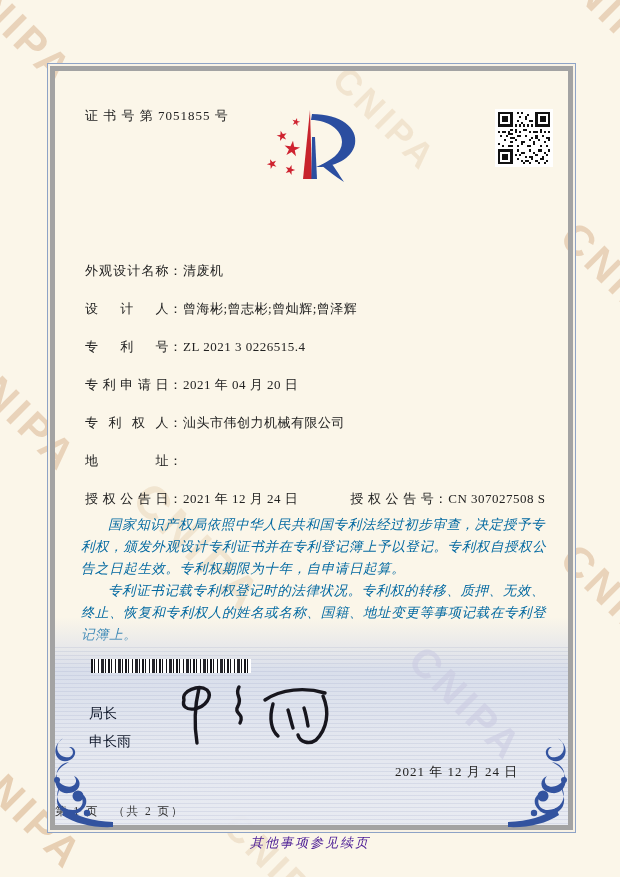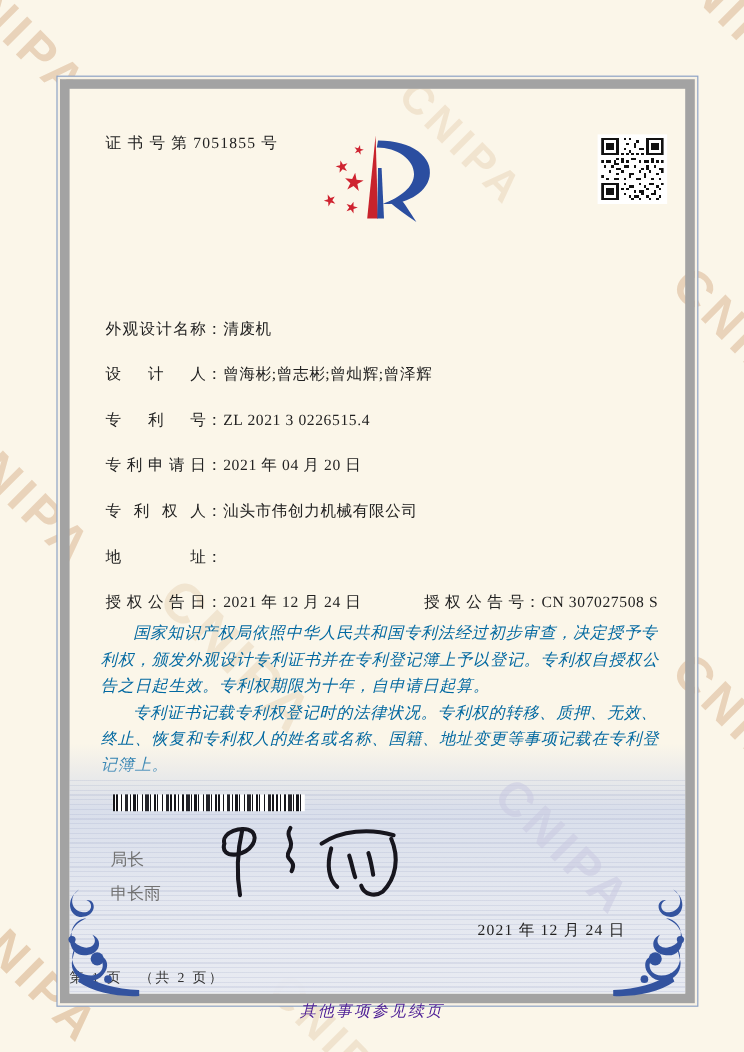--- a/index.html
+++ b/index.html
@@ -1,21 +1,21 @@
 <!DOCTYPE html>
 <html><head>
 <meta charset="utf-8">
 <style>
   html,body{margin:0;padding:0;}
   .page{position:relative;width:620px;height:877px;background:#fbf6e9;overflow:hidden;
         font-family:"Liberation Serif","DejaVu Serif",serif;color:#2b2b2b;}
   .wm{position:absolute;font-family:"Liberation Sans","DejaVu Sans",sans-serif;font-weight:bold;
       letter-spacing:4px;transform:rotate(45deg);white-space:nowrap;pointer-events:none;}
   .frame{position:absolute;left:50px;top:66px;width:513px;height:754px;
-         border:8px solid #a3a3a3;box-shadow:0 0 0 2px #f8f2e5,0 0 0 3px #8ea3c6;}
+         border:5px solid #a3a3a3;box-shadow:0 0 0 2px #f8f2e5,0 0 0 3px #8ea3c6;}
   .certno{position:absolute;left:30px;top:36px;font-size:13px;letter-spacing:1px;color:#222;}
   .logo{position:absolute;left:203px;top:34px;width:112px;height:80px;}
   .qr{position:absolute;left:440px;top:38px;width:58px;height:58px;background:#fff;padding:3px;box-sizing:border-box;}
   .title{position:absolute;left:0;top:118px;width:100%;text-align:center;font-size:29px;font-weight:bold;
          letter-spacing:3px;color:#111;}
   .fields{position:absolute;left:30px;top:190px;width:468px;font-size:13px;line-height:20px;color:#222;}
   .frow{display:flex;margin-bottom:18px;letter-spacing:0.5px;}
   .frow.addr{margin-bottom:18px;}
   .flabel{display:inline-block;width:84px;text-align:justify;text-align-last:justify;flex:0 0 84px;}
   .fcolon{flex:0 0 14px;}
@@ -26,21 +26,21 @@
              font-style:italic;letter-spacing:0.6px;color:#0369a1;}
   .body-text p{margin:0;text-indent:2em;}
   .stripes{position:absolute;left:0;right:0;bottom:0;height:208px;
      background:linear-gradient(180deg,rgba(219,224,237,0) 0%,rgba(215,221,235,0.95) 26%,rgba(226,230,240,0.92) 60%,rgba(231,234,242,0.95) 100%);}
   .stripes::before{content:"";position:absolute;inset:30px 0 0 0;
      background:repeating-linear-gradient(180deg,rgba(150,160,195,0.20) 0 1px,rgba(0,0,0,0) 1px 4px);}
   .barcode{position:absolute;left:36px;top:588px;width:160px;height:14px;background:#fff;
      background:repeating-linear-gradient(90deg,#15151a 0 2px,#fff 2px 3px,#15151a 3px 4px,#fff 4px 7px,
      #15151a 7px 8px,#fff 8px 10px,#24242a 10px 13px,#fff 13px 14px,#15151a 14px 15px,#fff 15px 17px);}
   .chief{position:absolute;left:34px;top:628px;font-family:"Liberation Sans","DejaVu Sans",sans-serif;
-         font-size:14px;color:#737373;line-height:28px;}
+         font-size:14px;color:#0f172a;line-height:28px;}
   .sig{position:absolute;left:112px;top:604px;width:190px;height:80px;}
   .issue-date{position:absolute;left:340px;top:692px;font-size:13px;letter-spacing:1px;color:#222;}
   .pageinfo{position:absolute;left:0;top:733px;width:100%;text-align:left;font-size:11.5px;
             letter-spacing:2px;color:#333;}
   .orn{position:absolute;width:74px;height:94px;}
   .orn.bl{left:-10px;bottom:-5px;}
   .orn.br{right:-8px;bottom:-5px;transform:scaleX(-1);}
   .note{position:absolute;left:0;top:834px;width:100%;text-align:center;font-size:13px;
         font-style:italic;letter-spacing:2px;color:#4c1d95;}
 </style>

